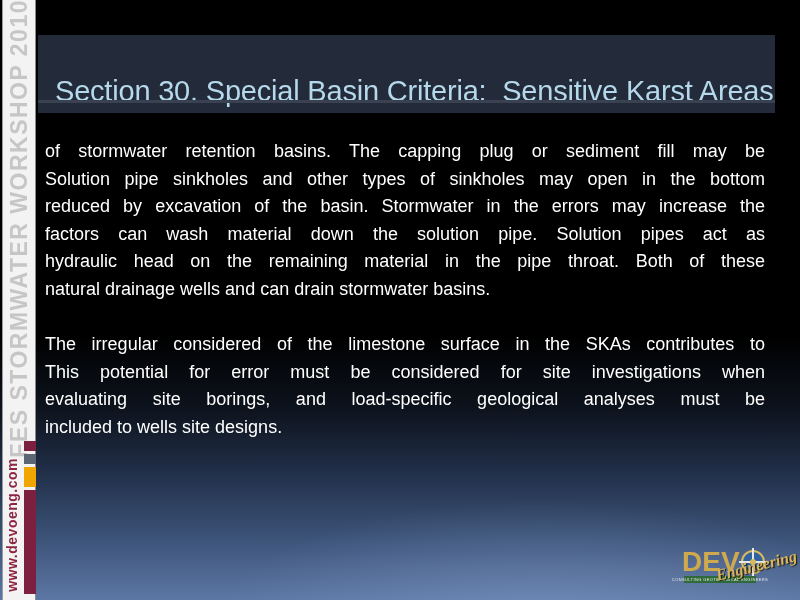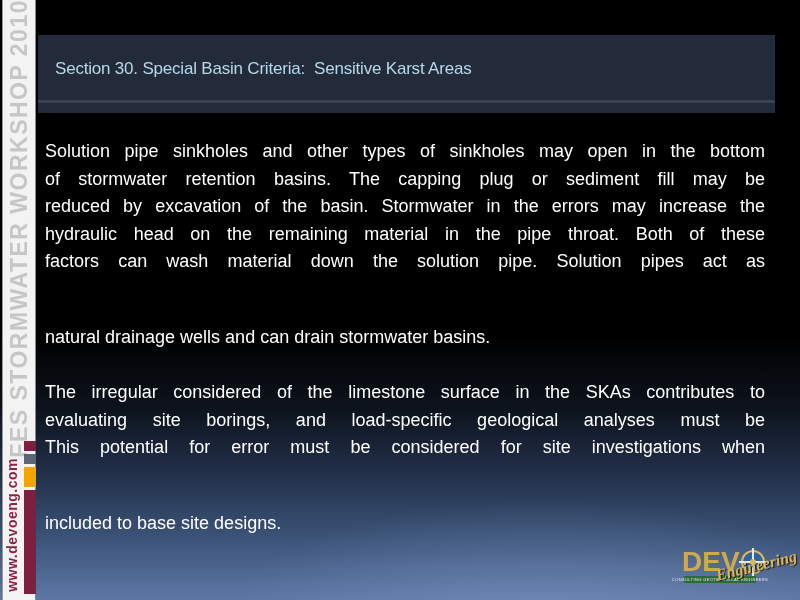--- a/index.html
+++ b/index.html
@@ -24,29 +24,29 @@
   .blocks{position:absolute;left:21px;top:441px;width:12px;}
   .blk{width:12px;margin-bottom:3px;}
   .blk-maroon-sm{height:10px;background:#7d1f3e;}
   .blk-slate{height:10px;background:#5b6573;}
   .blk-amber{height:20px;background:#f0a500;}
   .blk-maroon-lg{height:104px;background:#7d1f3e;}
 
   
   .title-band{position:absolute;left:38px;top:35px;width:737px;height:78px;background:#232b3a;}
   .band-divider{position:absolute;left:0;right:0;bottom:10px;height:3px;background:#3a4252;}
-  .slide-title{position:absolute;left:17px;top:24px;font-size:17px;letter-spacing:-0.2px;
+  .slide-title{position:absolute;left:17px;top:40px;font-size:29px;letter-spacing:-0.2px;
                color:#b5d8eb;white-space:pre;}
 
   
   .body-text{position:absolute;left:45px;top:138px;width:720px;color:#ffffff;
              font-size:18px;line-height:27.6px;}
   .para{margin:0 0 27.6px 0;}
   .line{text-align:justify;text-align-last:justify;}
-  .line.last{text-align-last:left;margin-top:48px;}
+  .line.last{text-align-last:left;}
 
   
   .logo{position:absolute;right:6px;bottom:8px;width:112px;height:44px;}
   .logo-row{position:absolute;left:0;top:2px;display:flex;align-items:center;}
   .logo-dev{font-size:28px;font-weight:bold;letter-spacing:0px;color:#cfa94e;
             text-shadow:1px 1px 0 #3a2c10, -1px 0 0 #6b5category520;line-height:22px;
             font-family:"Liberation Sans",sans-serif;}
   .logo-o{position:relative;width:20px;height:20px;border-radius:50%;
           border:2px solid #d9b95e;background:#2f62a0;margin-left:1px;box-sizing:content-box;}
   .logo-o .h{position:absolute;left:-4px;right:-4px;top:9px;height:2px;background:#e8e8e8;}
@@ -80,32 +80,32 @@
     </div>
   </div>
 
   <div class="title-band">
     <div class="slide-title">Section 30. Special Basin Criteria:  Sensitive Karst Areas</div>
     <div class="band-divider"></div>
   </div>
 
   <div class="body-text">
       <div class="para">
+        <div class="line">of stormwater retention basins. The capping plug or sediment fill may be</div>
         <div class="line">Solution pipe sinkholes and other types of sinkholes may open in the bottom</div>
-        <div class="line">of stormwater retention basins. The capping plug or sediment fill may be</div>
         <div class="line">reduced by excavation of the basin. Stormwater in the errors may increase the</div>
+        <div class="line">factors can wash material down the solution pipe. Solution pipes act as</div>
         <div class="line">hydraulic head on the remaining material in the pipe throat. Both of these</div>
-        <div class="line">factors can wash material down the solution pipe. Solution pipes act as</div>
         <div class="line last">natural drainage wells and can drain stormwater basins.</div>
       </div>
       <div class="para">
         <div class="line">The irregular considered of the limestone surface in the SKAs contributes to</div>
+        <div class="line">This potential for error must be considered for site investigations when</div>
         <div class="line">evaluating site borings, and load-specific geological analyses must be</div>
-        <div class="line">This potential for error must be considered for site investigations when</div>
-        <div class="line last">included to base site designs.</div>
+        <div class="line last">included to wells site designs.</div>
       </div>
     </div>
 
   <div class="logo">
     <div class="logo-row">
       <span class="logo-dev">DEV</span>
       <span class="logo-o">
         <span class="h"></span>
           <span class="v"></span>
           <span class="dot"></span>

